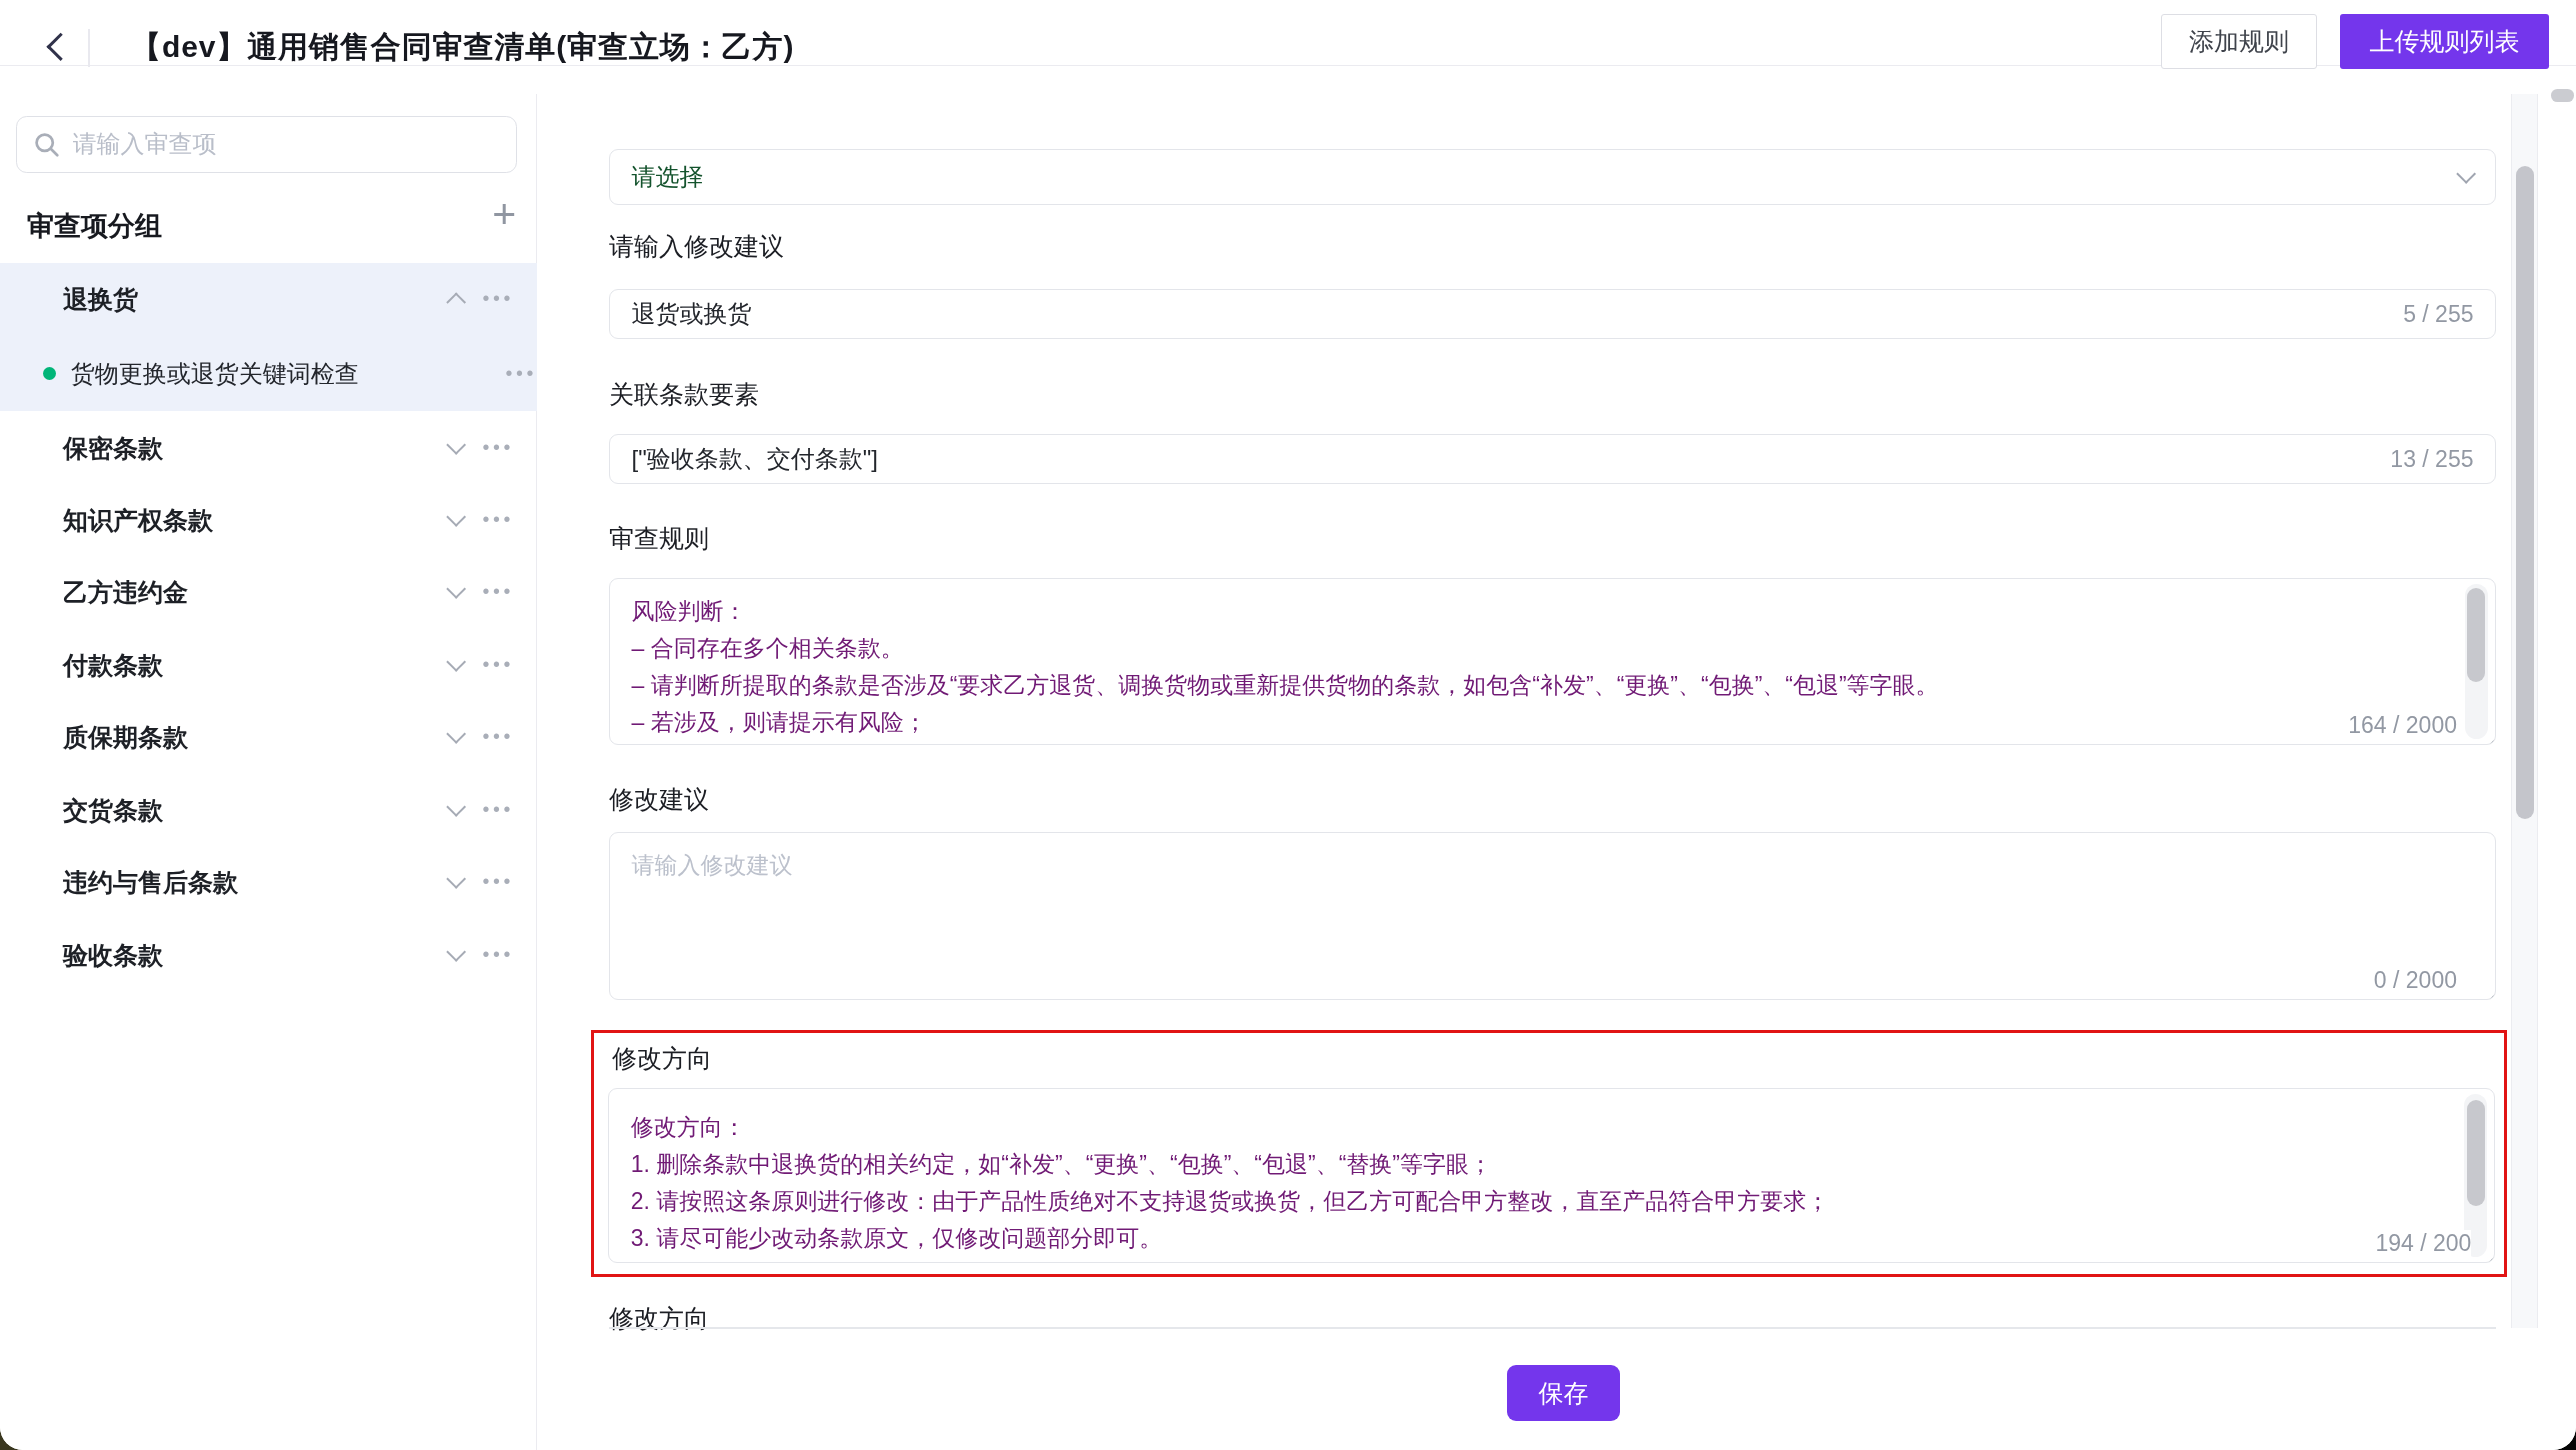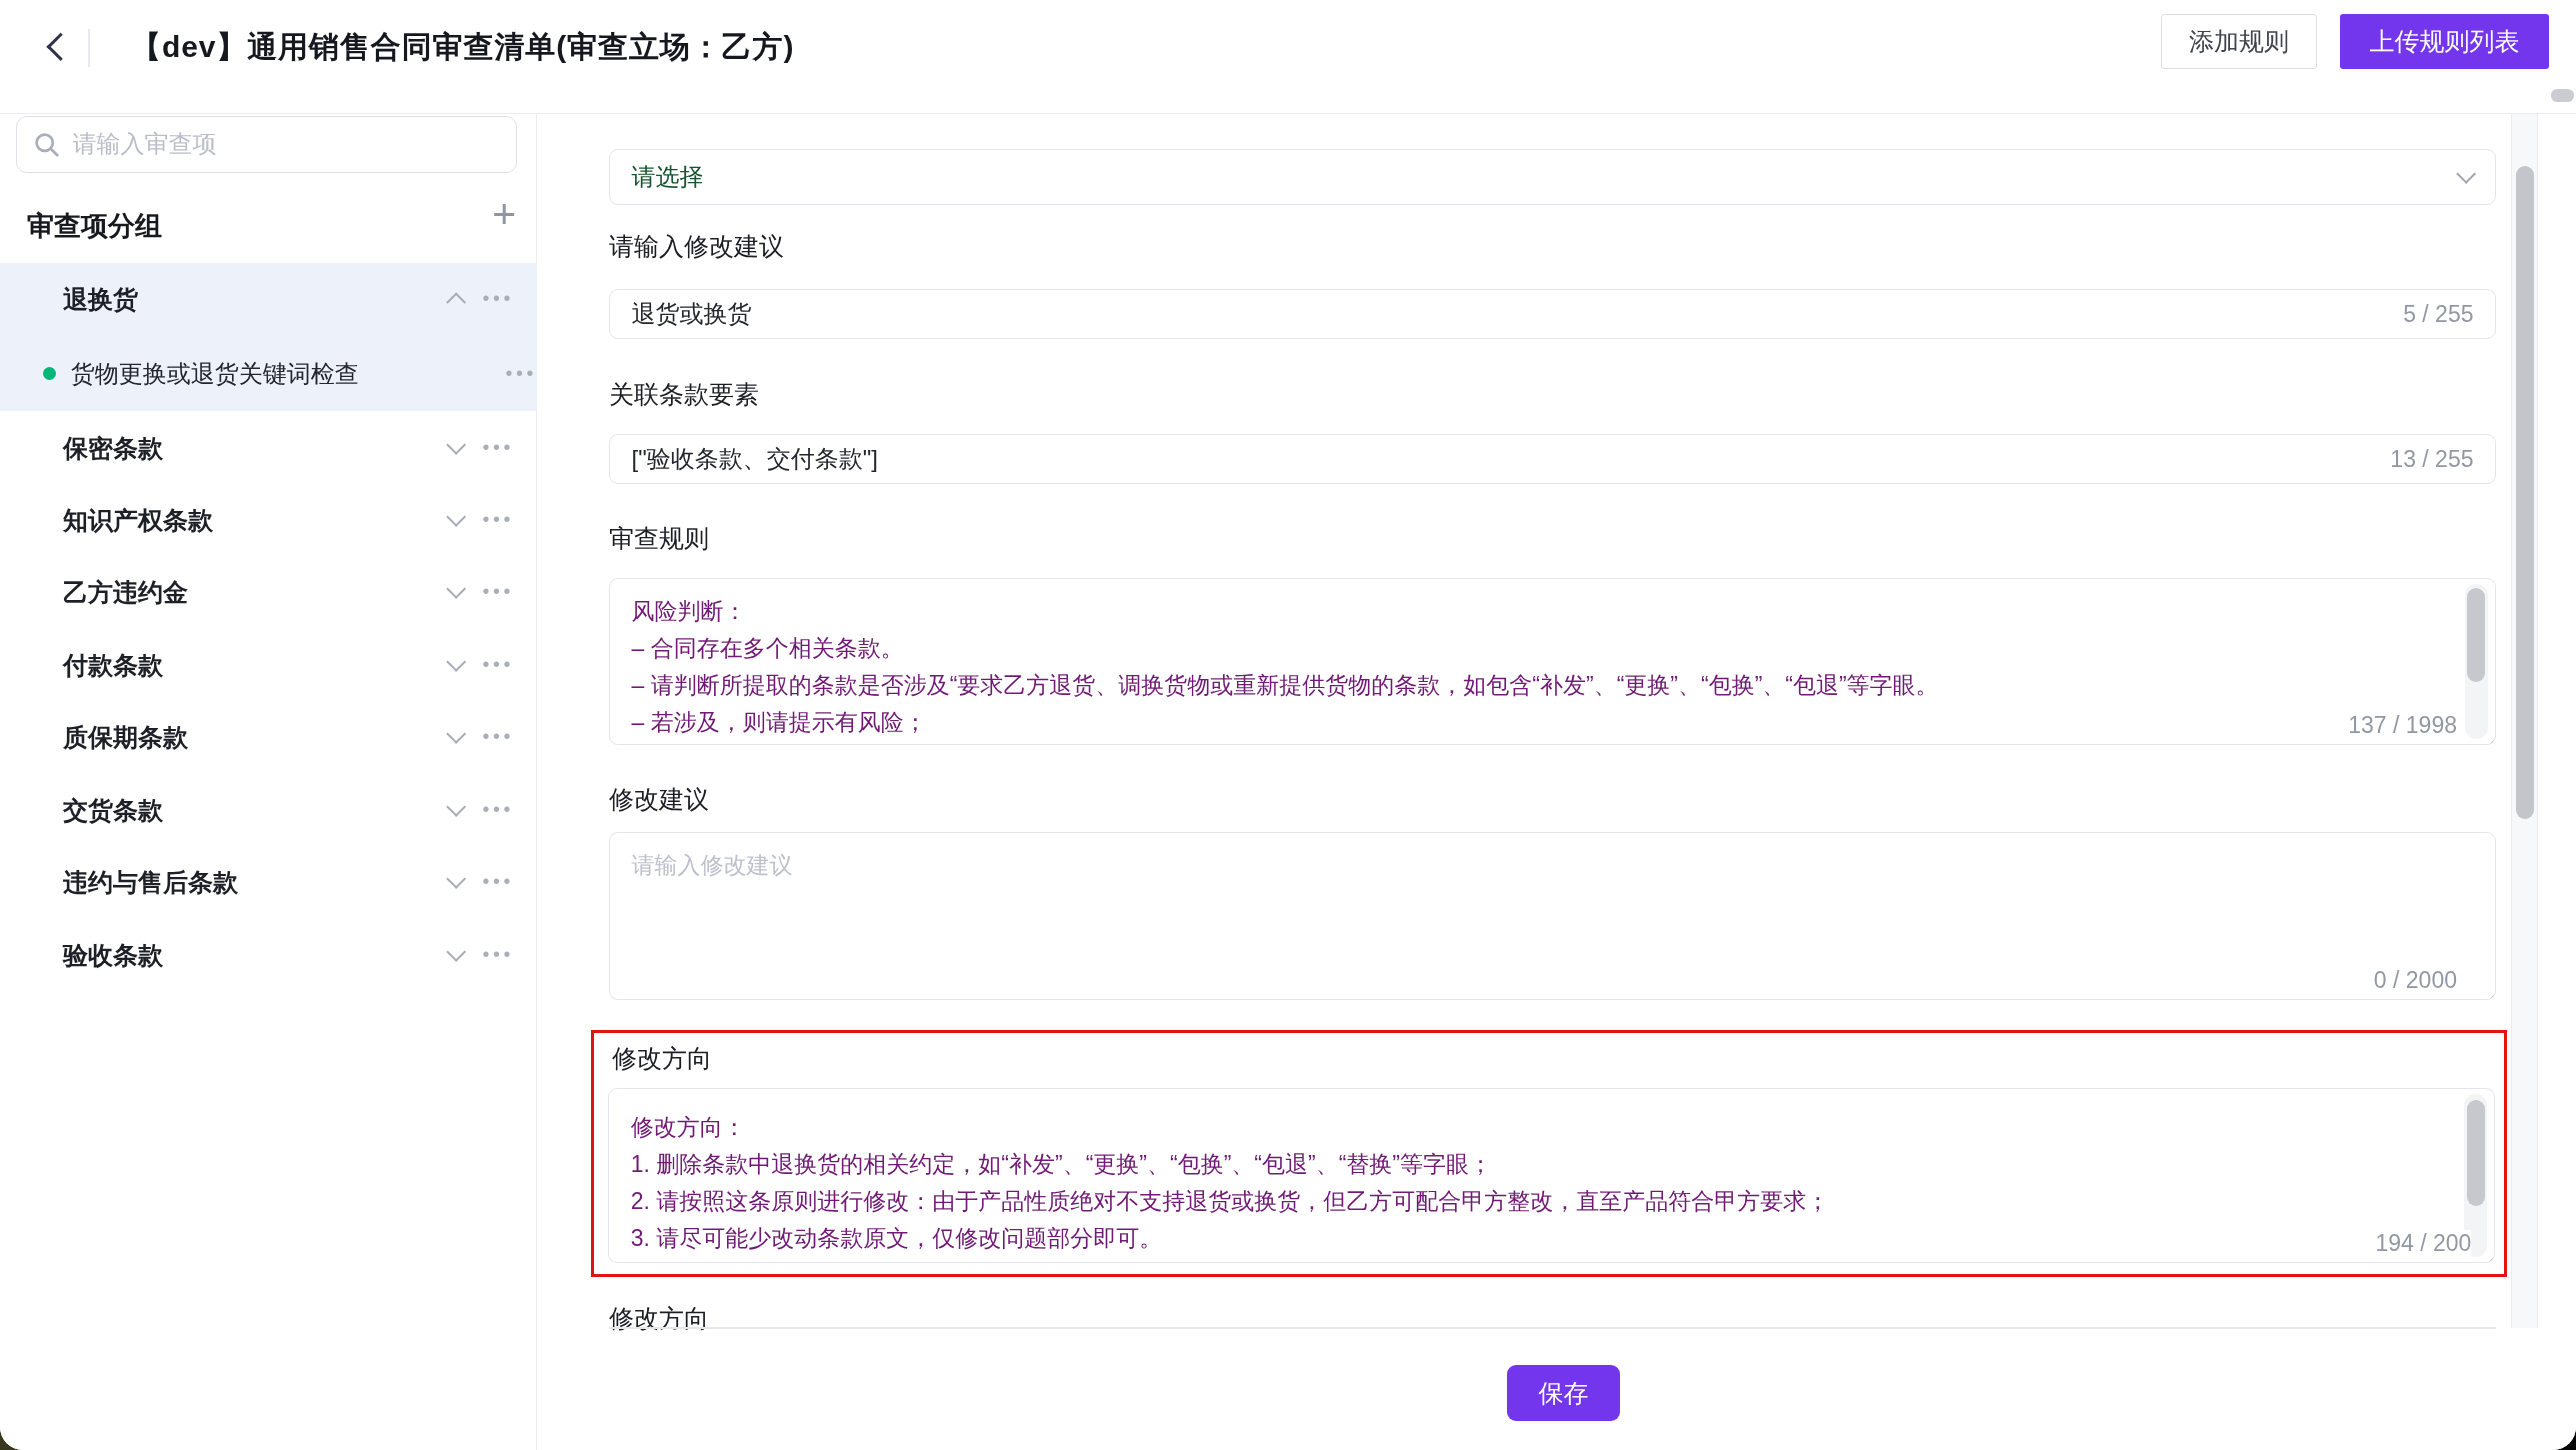--- a/index.html
+++ b/index.html
@@ -7,21 +7,21 @@
   body {
     font-family:"Liberation Sans","DejaVu Sans",sans-serif;
     background:linear-gradient(90deg,#3a371f 0%,#141208 55%,#050505 100%);
   }
   .app {
     position:absolute; inset:0; background:#fff;
     border-radius:0 0 23px 23px; overflow:hidden;
     color:#1b1d23;
   }
   
-  .header { position:absolute; left:0; top:0; width:2576px; height:114px; background:#fff; border-bottom:1.8px solid #ebebf0; z-index:5; }
+  .header { position:absolute; left:0; top:0; width:2576px; height:66px; background:#fff; border-bottom:1.8px solid #ebebf0; z-index:5; }
   .back-btn { position:absolute; left:34px; top:23px; width:47px; height:47px; display:flex; align-items:center; justify-content:center; cursor:pointer; }
   .chev { display:inline-block; border-style:solid; border-color:#a6abb5; border-width:0 2.7px 2.7px 0; width:14.3px; height:14.3px; }
   .chev.left { border-width:0 3.6px 3.6px 0; width:19.7px; height:19.7px; border-color:#30324a; transform:rotate(135deg); margin-left:7.2px; }
   .chev.up { transform:rotate(-135deg); margin-top:7.2px; }
   .chev.down { transform:rotate(45deg); margin-bottom:5.4px; }
   .h-divider { position:absolute; left:88px; top:29px; width:1.8px; height:38px; background:#e9e9ef; }
   .title { position:absolute; left:131px; top:0; height:94px; display:flex; align-items:center; font-size:30px; font-weight:700; color:#16181f; letter-spacing:0.9px; }
   .btn { position:absolute; top:14.3px; height:55px; border-radius:3px; display:flex; align-items:center; justify-content:center; font-size:25px; cursor:pointer; }
   .btn-outline { left:2161px; width:156px; border:1.8px solid #dddee4; background:#fff; color:#3f434b; }
   .btn-primary { left:2340px; width:209px; background:#7436ec; color:#fff; border:none; }
@@ -192,21 +192,21 @@
 
     <div class="f-label" style="top:428px">审查规则</div>
     <div class="field ta-box" style="top:484px; height:167px">
       <textarea style="">风险判断：
 – 合同存在多个相关条款。
 – 请判断所提取的条款是否涉及“要求乙方退货、调换货物或重新提供货物的条款，如包含“补发”、“更换”、“包换”、“包退”等字眼。
 – 若涉及，则请提示有风险；
 – 若未涉及，则提示无风险。</textarea>
       <div class="ta-strip"></div>
       <div class="ta-pill" style="top:9px; height:94px"></div>
-      <span class="counter ta-counter" style="right:38px">137 / 1998</span>
+      <span class="counter ta-counter" style="right:38px">164 / 2000</span>
       <svg class="resize-handle" width="21.5" height="21.5" viewBox="0 0 24 24">
         <line x1="8" y1="21" x2="21" y2="8" stroke="#9aa0a8" stroke-width="2"></line>
         <line x1="15" y1="21" x2="21" y2="15" stroke="#9aa0a8" stroke-width="2"></line>
       </svg>
     </div>
 
     <div class="f-label" style="top:689px">修改建议</div>
     <div class="field ta-box" style="top:738px; height:168px">
       <textarea placeholder="请输入修改建议" style=""></textarea>
       <span class="counter ta-counter" style="right:38px">0 / 2000</span>

